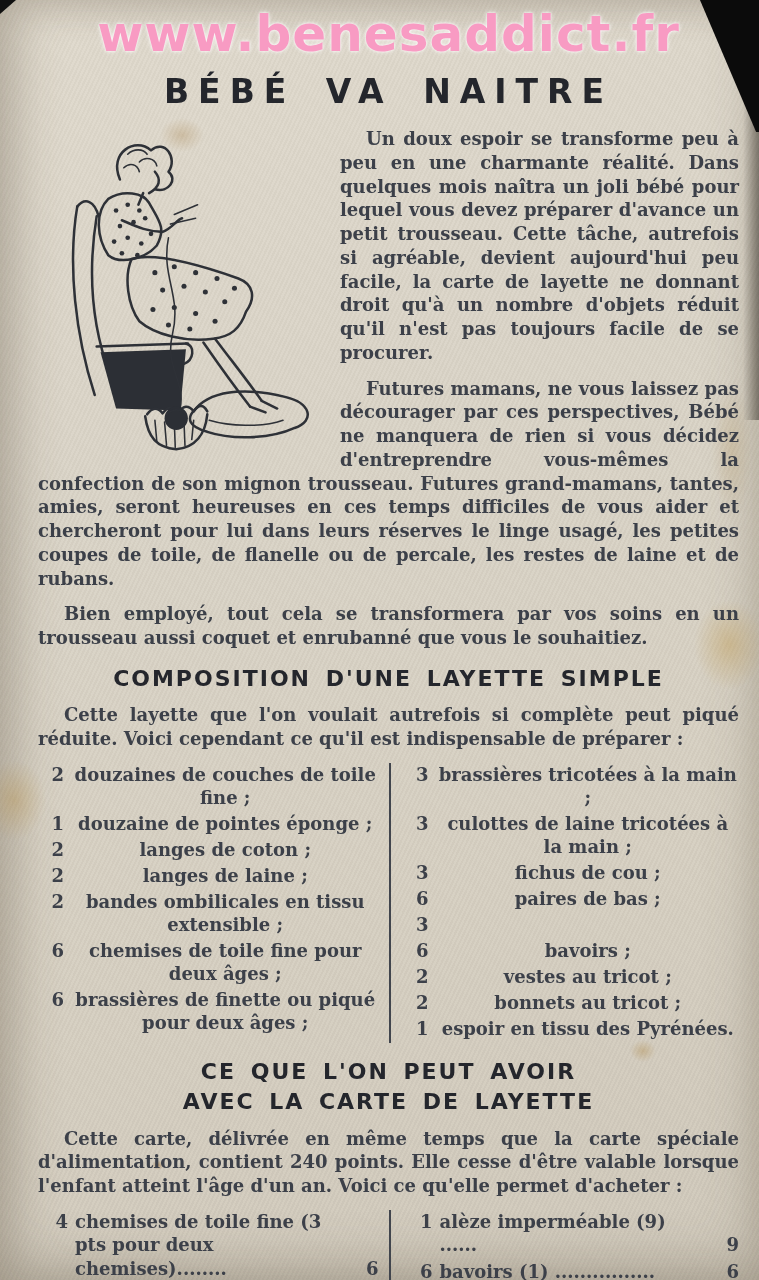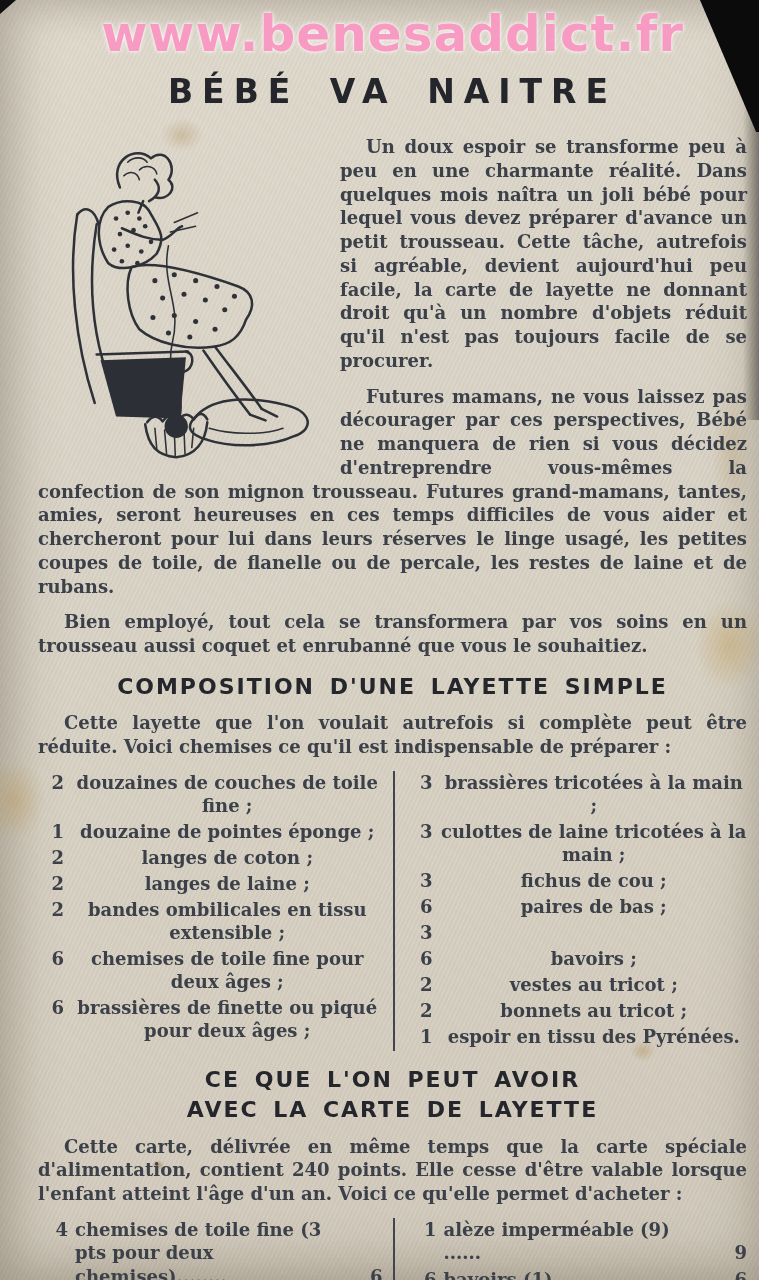--- a/index.html
+++ b/index.html
@@ -31,34 +31,34 @@
   .edge-r{
     position:absolute;top:0;right:0;width:16px;height:420px;
     background:linear-gradient(to left, rgba(35,30,25,.45), rgba(35,30,25,0));
     pointer-events:none;
   }
   .corner-tl{
     position:absolute;top:0;left:0;width:16px;height:14px;
     background:#101010;clip-path:polygon(0 0,100% 0,0 100%);
     pointer-events:none;
   }
-  .content{position:absolute;inset:0;padding:6px 12px 0 38px;box-sizing:border-box;color:#3c4049;}
+  .content{position:absolute;inset:0;padding:6px 20px 0 38px;box-sizing:border-box;color:#3c4049;}
   .watermark{
     text-align:center;
     font-family:"DejaVu Sans", sans-serif;
     font-weight:bold;font-size:50px;line-height:56px;
     color:#f89bc3;letter-spacing:1px;
     text-shadow:0 0 5px rgba(255,255,255,.85), 0 0 2px rgba(255,255,255,.9);
   }
   .title{
     text-align:center;margin-top:10px;
     font-family:"DejaVu Sans", sans-serif;font-weight:bold;
     font-size:33px;letter-spacing:9px;word-spacing:10px;color:#24262c;
   }
-  .lead{margin-top:24px;}
+  .lead{margin-top:16px;}
   .illustration{float:left;width:292px;height:330px;margin:2px 10px 4px 0;}
   .illustration svg{width:100%;height:100%;}
   p.bp{
     margin:0 0 12px 0;text-align:justify;text-indent:26px;
     font-size:18px;line-height:1.32;font-weight:bold;color:#3c4049;
   }
   .sec-head{
     clear:both;text-align:center;
     font-family:"DejaVu Sans", sans-serif;font-weight:bold;
     font-size:22px;letter-spacing:2px;word-spacing:5px;color:#24262c;
@@ -172,21 +172,21 @@
         </g>
       </svg>
     </div>
     <p class="bp">Un doux espoir se transforme peu à peu en une charmante réalité. Dans quelques mois naîtra un joli bébé pour lequel vous devez préparer d'avance un petit trousseau. Cette tâche, autrefois si agréable, devient aujourd'hui peu facile, la carte de layette ne donnant droit qu'à un nombre d'objets réduit qu'il n'est pas toujours facile de se procurer.</p>
     <p class="bp">Futures mamans, ne vous laissez pas décourager par ces perspectives, Bébé ne manquera de rien si vous décidez d'entreprendre vous-mêmes la confection de son mignon trousseau. Futures grand-mamans, tantes, amies, seront heureuses en ces temps difficiles de vous aider et chercheront pour lui dans leurs réserves le linge usagé, les petites coupes de toile, de flanelle ou de percale, les restes de laine et de rubans.</p>
     <p class="bp">Bien employé, tout cela se transformera par vos soins en un trousseau aussi coquet et enrubanné que vous le souhaitiez.</p>
   </div>
 
   <div class="sec-head">COMPOSITION D'UNE LAYETTE SIMPLE</div>
 
-  <p class="bp">Cette layette que l'on voulait autrefois si complète peut être réduite. Voici chemises ce qu'il est indispensable de préparer :</p>
+  <p class="bp">Cette layette que l'on voulait autrefois si complète peut piqué réduite. Voici cependant ce qu'il est indispensable de préparer :</p>
 
   <div class="twocol">
     <div class="col col-l">
       <div class="li">
           <span class="qty">2</span>
           <span class="lbl">douzaines de couches de toile fine ;</span>
         </div>
       <div class="li">
           <span class="qty">1</span>
           <span class="lbl">douzaine de pointes éponge ;</span>

